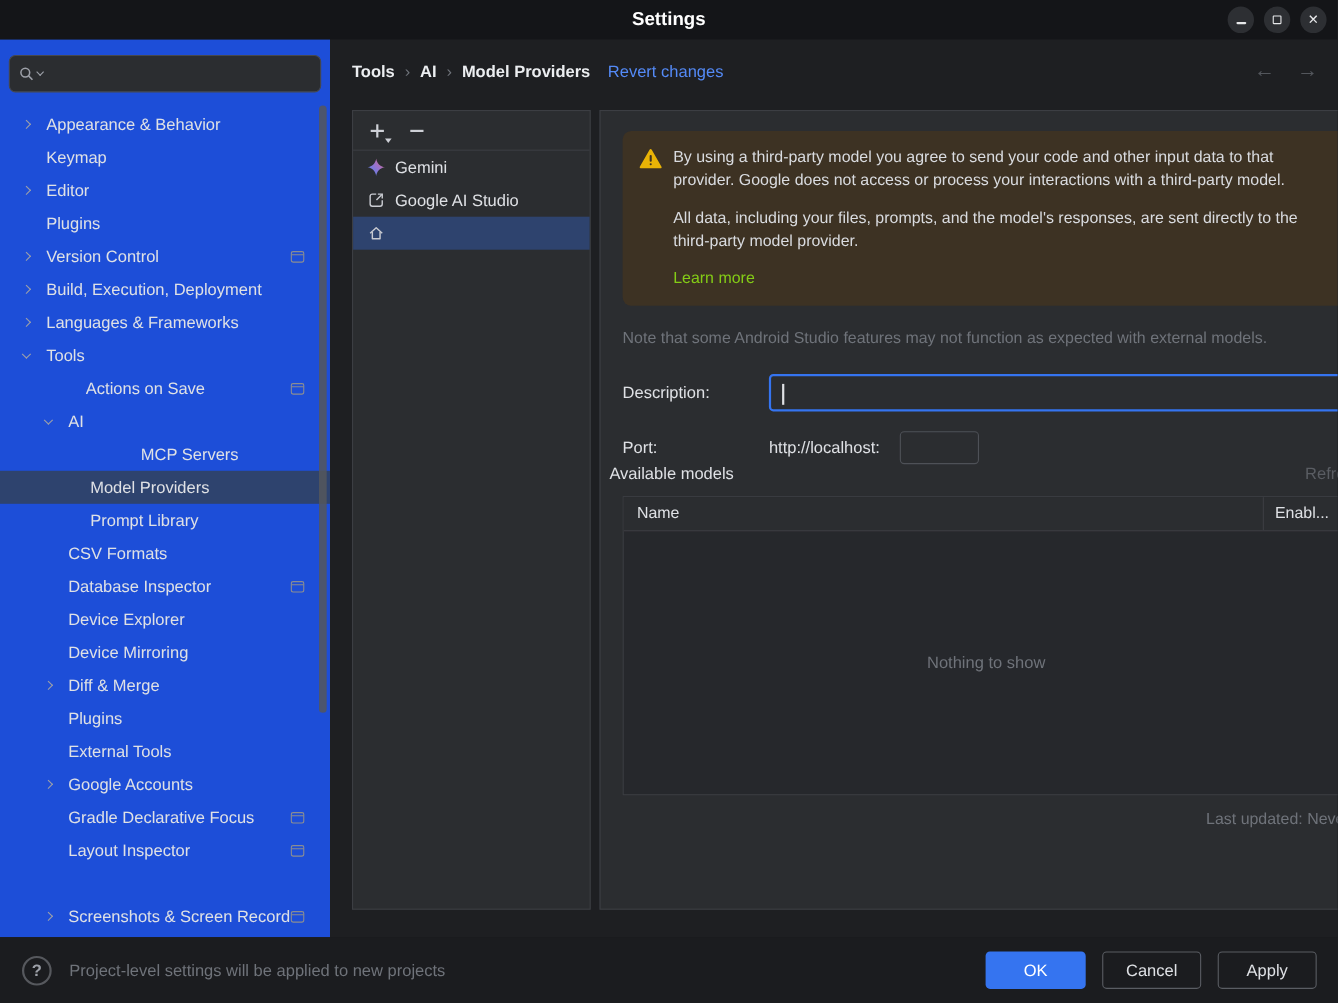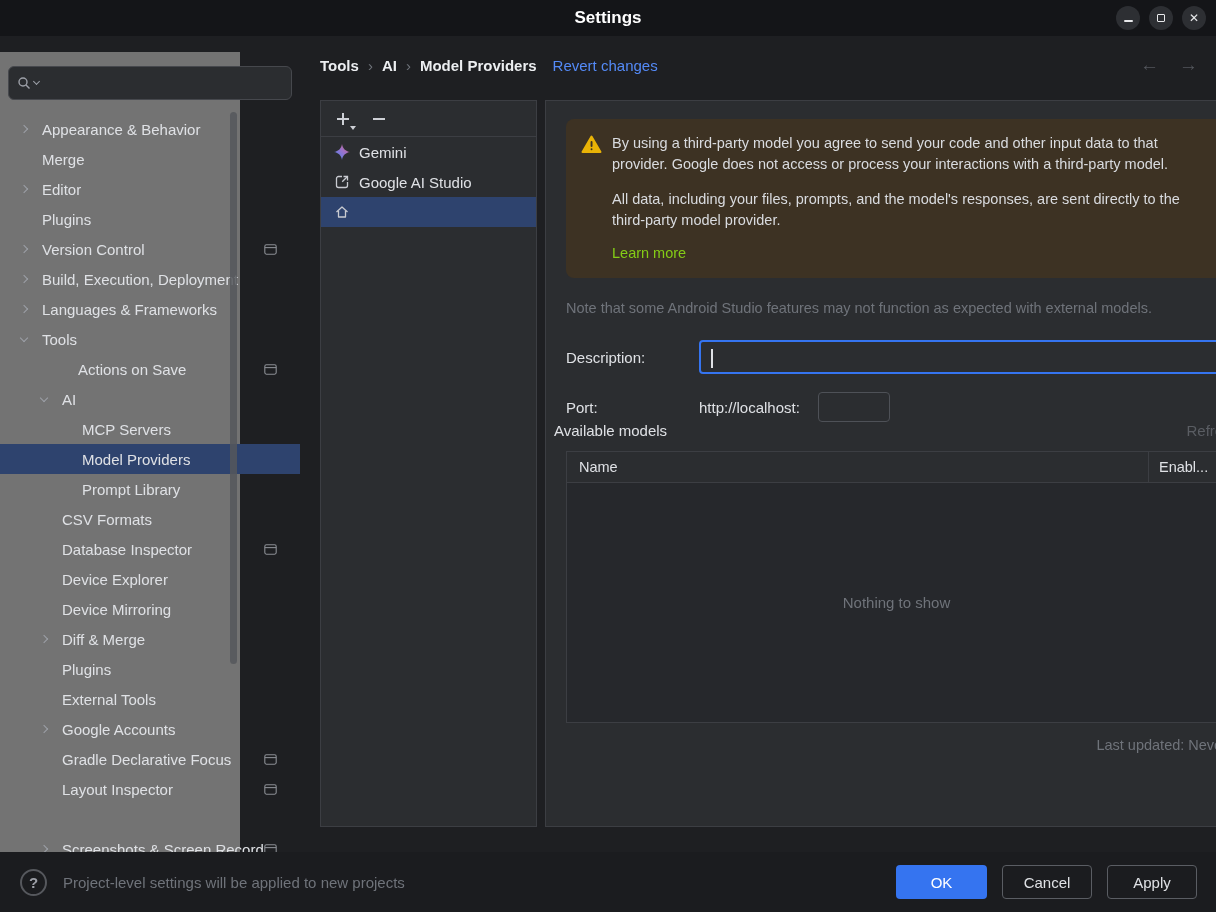--- a/index.html
+++ b/index.html
@@ -14,21 +14,21 @@
 
   
   .titlebar{position:absolute;left:0;top:0;width:1216px;height:36px;background:#141518;display:flex;align-items:center;justify-content:center;}
   .title{font-weight:bold;font-size:17px;color:#ffffff;}
   .win-controls{position:absolute;right:10px;top:6px;display:flex;gap:9px;}
   .win-btn{width:24px;height:24px;border-radius:50%;background:#2d2f33;display:flex;align-items:center;justify-content:center;color:#e8e9eb;font-size:12px;cursor:default;}
   .g-min{width:9px;height:2px;background:#e8e9eb;border-radius:1px;margin-top:6px;}
   .g-max{width:8px;height:8px;border:1.5px solid #e8e9eb;border-radius:1px;}
 
   
-  .sidebar{position:absolute;left:0;top:52px;width:240px;height:816px;background:#737373;}
+  .sidebar{position:absolute;left:0;top:36px;width:300px;height:816px;background:#1d4ed8;}
   .search-box{position:absolute;left:8px;top:14px;width:284px;height:34px;border:1px solid #46484d;border-radius:6px;background:#2b2d30;display:flex;align-items:center;padding:0 8px;gap:3px;}
   .search-box input{flex:1;background:transparent;border:none;outline:none;color:#dfe1e5;font-family:inherit;font-size:14px;}
   .search-caret{width:5px;height:5px;border-right:1.4px solid #9da0a8;border-bottom:1.4px solid #9da0a8;transform:rotate(45deg);margin-top:-3px;}
   .tree{position:absolute;left:0;top:62px;width:300px;}
   .tree-row{display:flex;align-items:center;height:30px;cursor:default;}
   .tree-row.selected{background:#2e436e;}
   .chev{width:20px;height:30px;display:flex;align-items:center;justify-content:center;flex:none;}
   .chev i{display:none;width:6px;height:6px;border-right:1.6px solid #9da0a8;border-bottom:1.6px solid #9da0a8;}
   .chev.chev-right i{display:block;transform:rotate(-45deg);}
   .chev.chev-down i{display:block;transform:rotate(45deg);margin-top:-2px;}
@@ -126,21 +126,21 @@
   <div class="tree">
       <div class="tree-row" style="padding-left: 14px;">
     <span class="chev chev-right">
           <i></i>
         </span>
     <span class="tree-label">Appearance &amp; Behavior</span>
 
   </div>
       <div class="tree-row" style="padding-left: 14px;">
     <span class="chev"></span>
-    <span class="tree-label">Merge</span>
+    <span class="tree-label">Keymap</span>
 
   </div>
       <div class="tree-row" style="padding-left: 14px;">
     <span class="chev chev-right">
           <i></i>
         </span>
     <span class="tree-label">Editor</span>
 
   </div>
       <div class="tree-row" style="padding-left: 14px;">
@@ -191,21 +191,21 @@
           </svg>
     </span>
   </div>
       <div class="tree-row" style="padding-left: 34px;">
     <span class="chev chev-down">
           <i></i>
         </span>
     <span class="tree-label">AI</span>
 
   </div>
-      <div class="tree-row" style="padding-left: 54px;">
+      <div class="tree-row" style="padding-left: 54px; gap: 46px;">
     <span class="chev"></span>
     <span class="tree-label">MCP Servers</span>
 
   </div>
       <div class="tree-row selected" style="padding-left: 54px;">
     <span class="chev"></span>
     <span class="tree-label">Model Providers</span>
 
   </div>
       <div class="tree-row" style="padding-left: 54px;">

